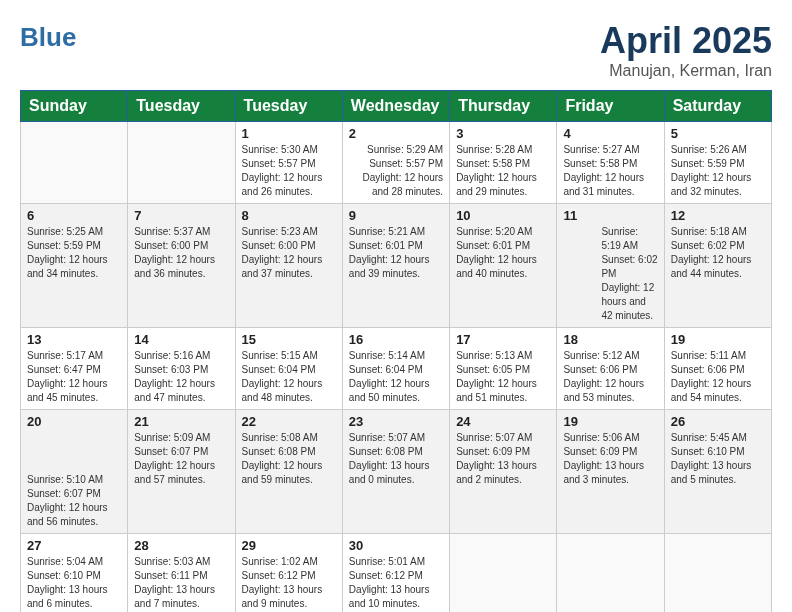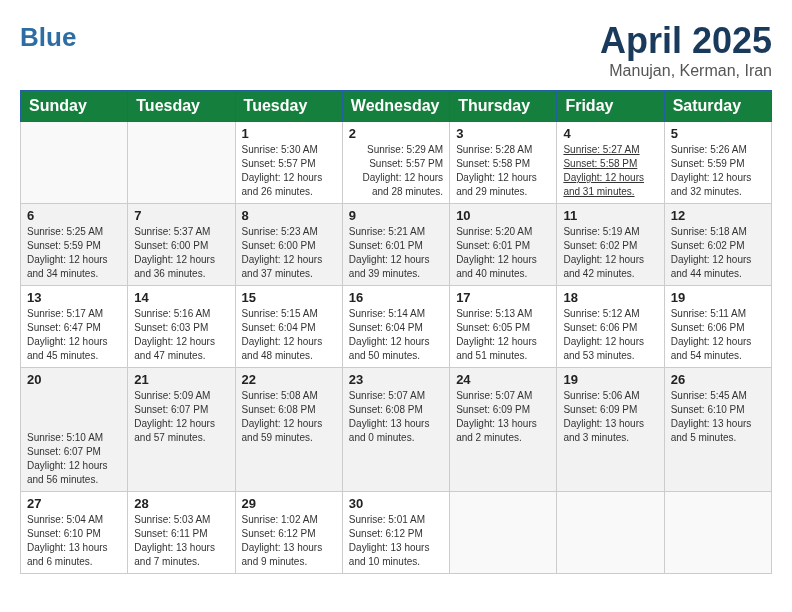--- a/index.html
+++ b/index.html
@@ -117,21 +117,21 @@
 Daylight: 12 hours and 28 minutes.</div>
         </td>
         <td>
           <span class="day-number">3</span>
           <div class="cell-info" style="white-space: pre-line;">Sunrise: 5:28 AM
 Sunset: 5:58 PM
 Daylight: 12 hours and 29 minutes.</div>
         </td>
         <td>
           <span class="day-number">4</span>
-          <div class="cell-info" style="white-space: pre-line; text-decoration: underline;">Sunrise: 5:27 AM
+          <div class="cell-info" style="white-space: pre-line;">Sunrise: 5:27 AM
 Sunset: 5:58 PM
 Daylight: 12 hours and 31 minutes.</div>
         </td>
         <td>
           <span class="day-number">5</span>
           <div class="cell-info" style="white-space: pre-line;">Sunrise: 5:26 AM
 Sunset: 5:59 PM
 Daylight: 12 hours and 32 minutes.</div>
         </td>
       </tr>
@@ -161,21 +161,21 @@
 Daylight: 12 hours and 39 minutes.</div>
         </td>
         <td>
           <span class="day-number">10</span>
           <div class="cell-info" style="white-space: pre-line;">Sunrise: 5:20 AM
 Sunset: 6:01 PM
 Daylight: 12 hours and 40 minutes.</div>
         </td>
         <td>
           <span class="day-number">11</span>
-          <div class="cell-info" style="white-space: pre-line;">Sunrise: 5:19 AM
+          <div class="cell-info" style="white-space: pre-line; margin-left: 38px;">Sunrise: 5:19 AM
 Sunset: 6:02 PM
 Daylight: 12 hours and 42 minutes.</div>
         </td>
         <td>
           <span class="day-number">12</span>
           <div class="cell-info" style="white-space: pre-line;">Sunrise: 5:18 AM
 Sunset: 6:02 PM
 Daylight: 12 hours and 44 minutes.</div>
         </td>
       </tr>

